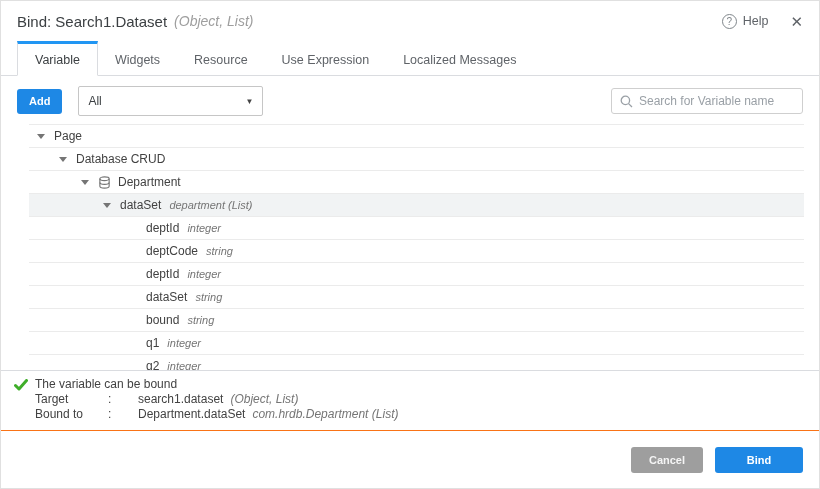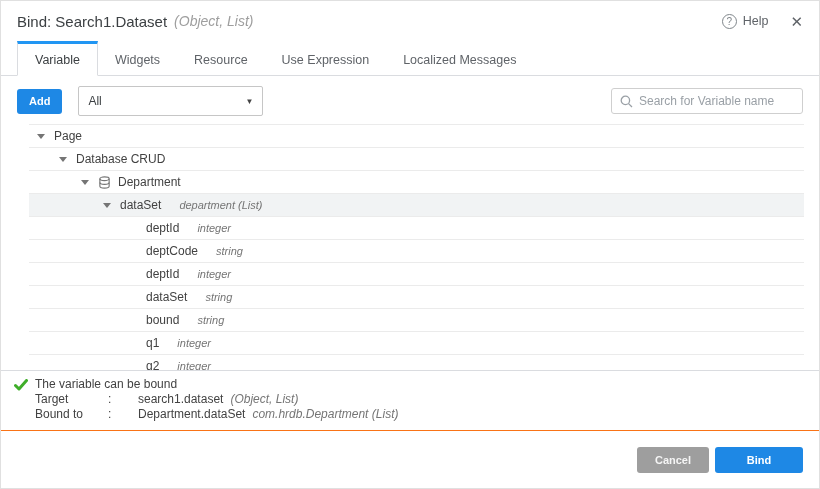--- a/index.html
+++ b/index.html
@@ -42,34 +42,34 @@
     font-family:inherit; color:#3c4043; background:transparent; }
   .searchbox input::placeholder { color:#9aa0a6; }
 
   
   .tree { flex:1; margin-left:28px; margin-right:15px; border-top:1px solid #ebebeb; overflow:hidden; }
   .tree-row { height:23px; display:flex; align-items:center; border-bottom:1px solid #ebebeb;
     font-size:12px; color:#424242; cursor:pointer; }
   .tree-row.selected { background:#f1f3f4; }
   .caret { width:0; height:0; border-left:4px solid transparent; border-right:4px solid transparent;
     border-top:5px solid #757575; margin-right:9px; flex:0 0 auto; cursor:pointer; }
-  .node-suffix { font-style:italic; color:#757575; font-size:11px; margin-left:18px; }
+  .node-suffix { font-style:italic; color:#757575; font-size:11px; margin-left:8px; }
   .db-icon { margin-right:7px; flex:0 0 auto; display:inline-flex; }
 
   
   .status { border-top:1px solid #dadce0; border-bottom:1px solid #f97316; padding:6px 16px 8px 16px;
     position:relative; font-size:12px; color:#424242; }
   .check-icon { position:absolute; left:13px; top:8px; }
   .status-line { padding-left:18px; line-height:15px; display:flex; }
   .status-label { width:73px; flex:0 0 auto; }
   .status-colon { width:30px; flex:0 0 auto; }
   .status-suffix { font-style:italic; color:#757575; margin-left:7px; }
 
   
-  .footer { display:flex; justify-content:flex-end; align-items:center; gap:6px; padding:16px 16px 15px 16px; }
+  .footer { display:flex; justify-content:flex-end; align-items:center; gap:12px; padding:16px 16px 15px 16px; }
   .btn-cancel { background:#9e9e9e; color:#f5f5f5; height:26px; min-width:72px; padding:0 14px; }
   .btn-bind { background:#1e88e5; color:#fff; height:26px; min-width:88px; padding:8px 14px; }
 </style>
 </head>
 <body>
 
 <div class="dialog">
 
   <div class="titlebar">
     <span class="title">Bind: Search1.Dataset</span>

